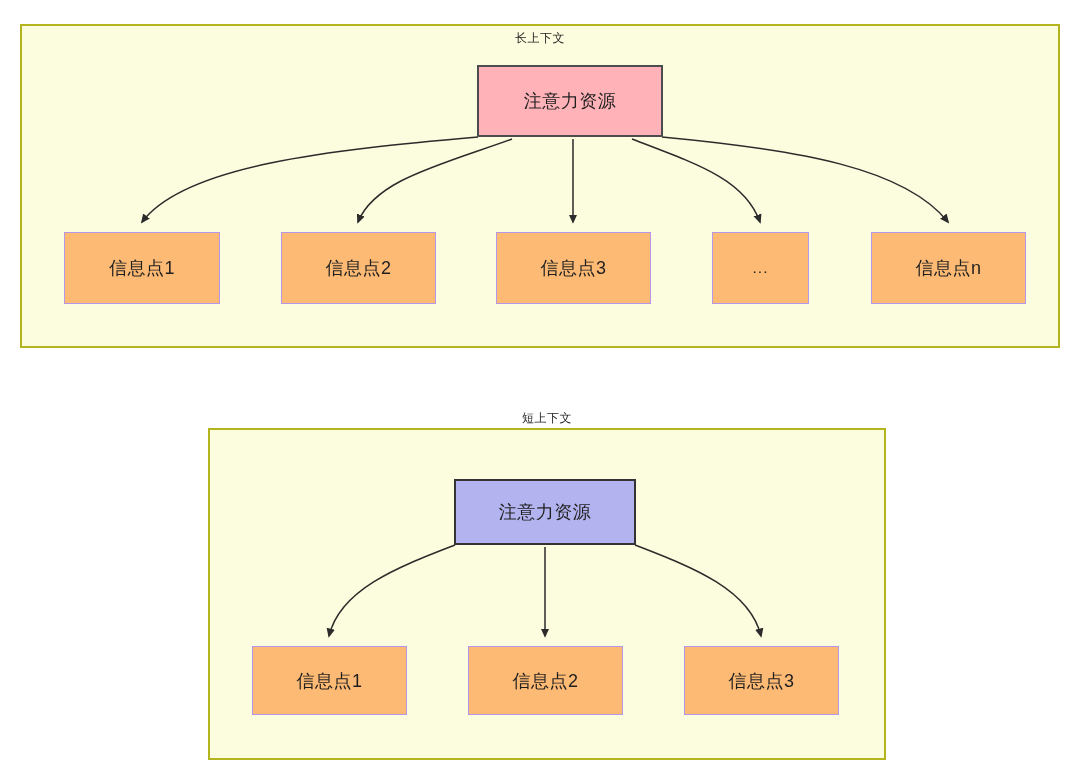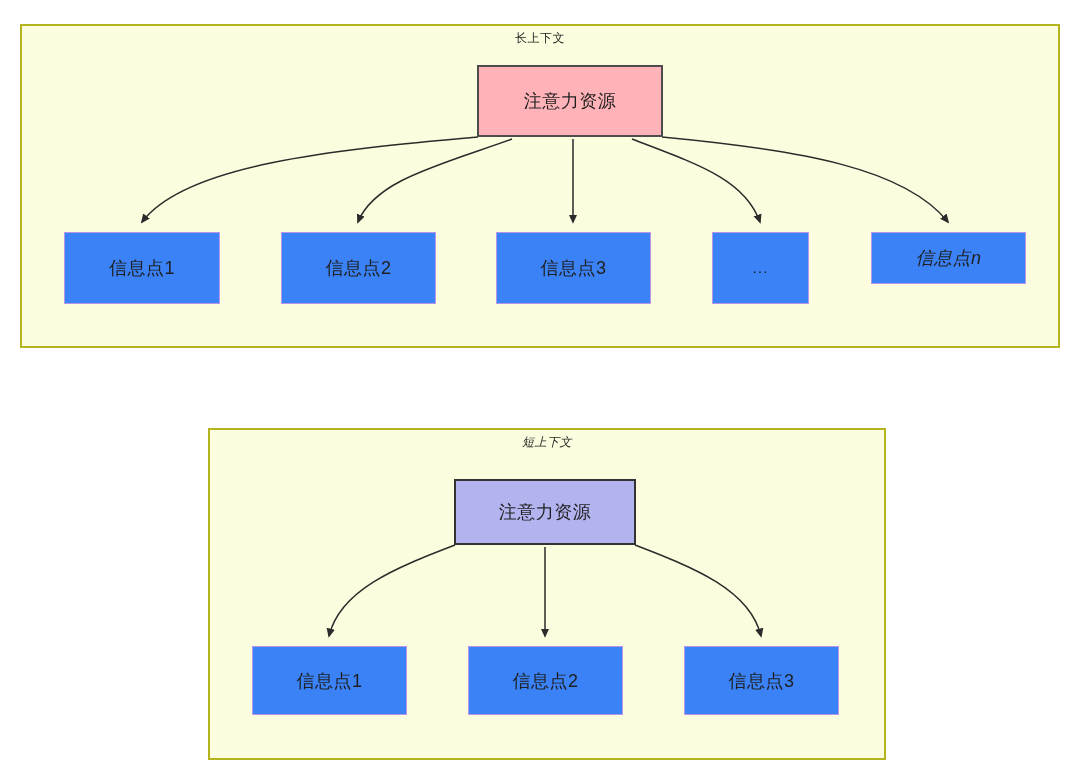--- a/index.html
+++ b/index.html
@@ -58,40 +58,40 @@
   }
   .node-root-long {
     background: #ffb3b8;
     border: 2.5px solid #4d4d4d;
   }
   .node-root-short {
     background: #b3b3f0;
     border: 2.5px solid #333333;
   }
   .node-leaf {
-    background: #3b82f6;
+    background: #fdba74;
     border: 1.6px solid #b596e8;
   }
   .ellipsis-label {
     font-size: 15.5px;
     letter-spacing: 1px;
   }
 </style>
 </head>
 <body>
 
 <div id="diagram-root">
 
   <div class="container-frame" style="left:20px; top:24px; width:1040px; height:324px;"></div>
 
   <div class="container-title" style="left:440px; top:32px; width:200px;">长上下文</div>
 
   <div class="container-frame" style="left:208px; top:428px; width:678px; height:332px;"></div>
 
-  <div class="container-title" style="left:447px; top:436px; width:200px;font-style:italic;">短上下文</div>
+  <div class="container-title" style="left:447px; top:412px; width:200px;">短上下文</div>
 
   <svg class="diagram-canvas" viewBox="0 0 1080 774" xmlns="http://www.w3.org/2000/svg">
     <defs>
       <marker id="arrowhead" markerWidth="8" markerHeight="8" refX="5.0" refY="3.1" orient="auto" markerUnits="strokeWidth">
         <path d="M0,0.3 L6.2,3.1 L0,5.9 z" fill="#2b2b2b"></path>
       </marker>
     </defs>
 
     <g fill="none" stroke="#2b2b2b" stroke-width="1.5">
       <path marker-end="url(#arrowhead)" d="M478,137 C330,150 185,165 142,222"></path>
@@ -111,21 +111,21 @@
   <div class="node-box node-root-long" style="left:477px; top:65px; width:186px; height:72px;">注意力资源</div>
 
   <div class="node-box node-leaf" style="left:64px; top:232px; width:156px; height:72px;">信息点1</div>
 
   <div class="node-box node-leaf" style="left:281px; top:232px; width:155px; height:72px;">信息点2</div>
 
   <div class="node-box node-leaf" style="left:496px; top:232px; width:155px; height:72px;">信息点3</div>
 
   <div class="node-box node-leaf ellipsis-label" style="left:712px; top:232px; width:97px; height:72px;">...</div>
 
-  <div class="node-box node-leaf" style="left:871px; top:232px; width:155px; height:52px;font-style:italic;">信息点n</div>
+  <div class="node-box node-leaf" style="left:871px; top:232px; width:155px; height:72px;">信息点n</div>
 
   <div class="node-box node-root-short" style="left:454px; top:479px; width:182px; height:66px;">注意力资源</div>
 
   <div class="node-box node-leaf" style="left:252px; top:646px; width:155px; height:69px;">信息点1</div>
 
   <div class="node-box node-leaf" style="left:468px; top:646px; width:155px; height:69px;">信息点2</div>
 
   <div class="node-box node-leaf" style="left:684px; top:646px; width:155px; height:69px;">信息点3</div>
 
 </div>

